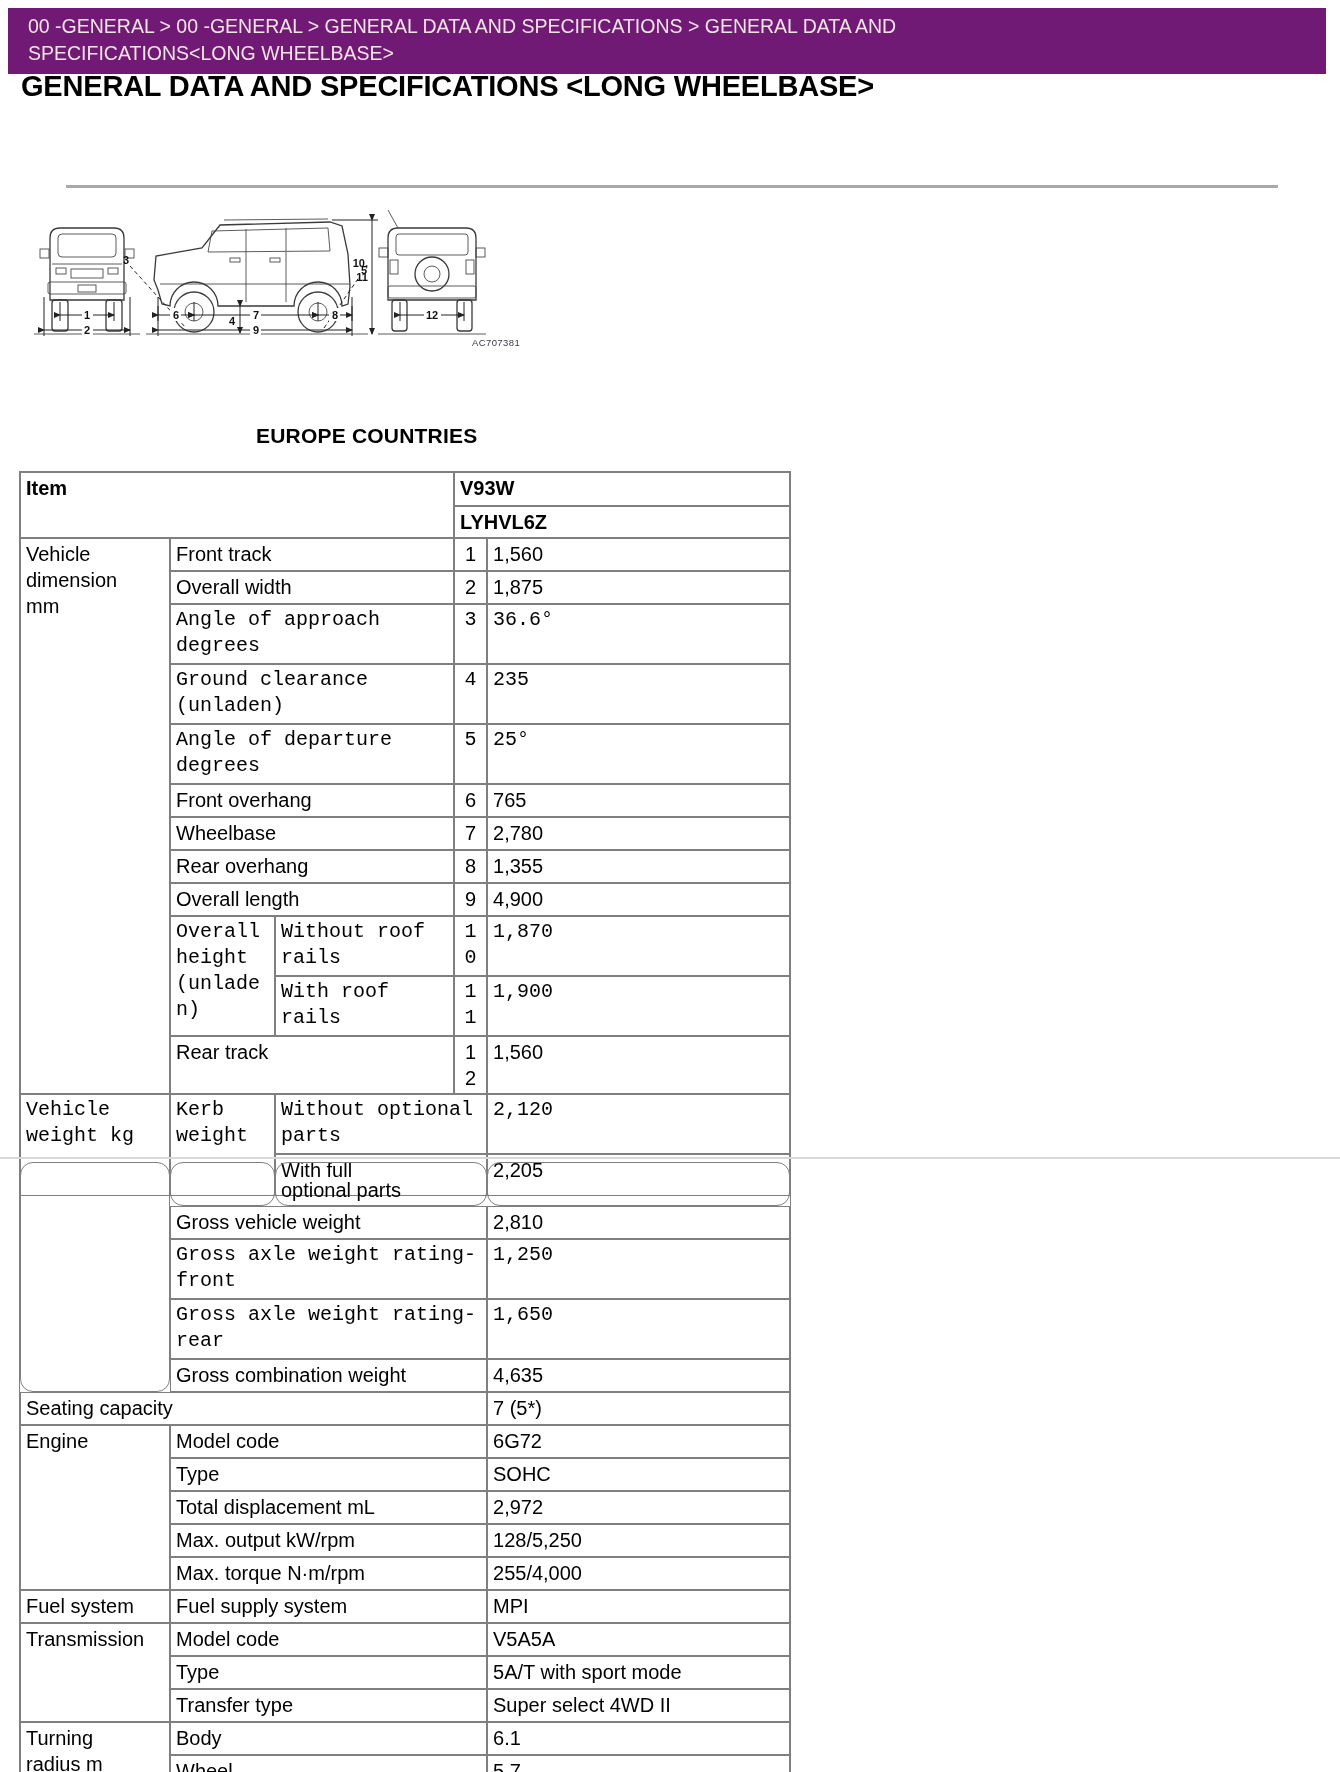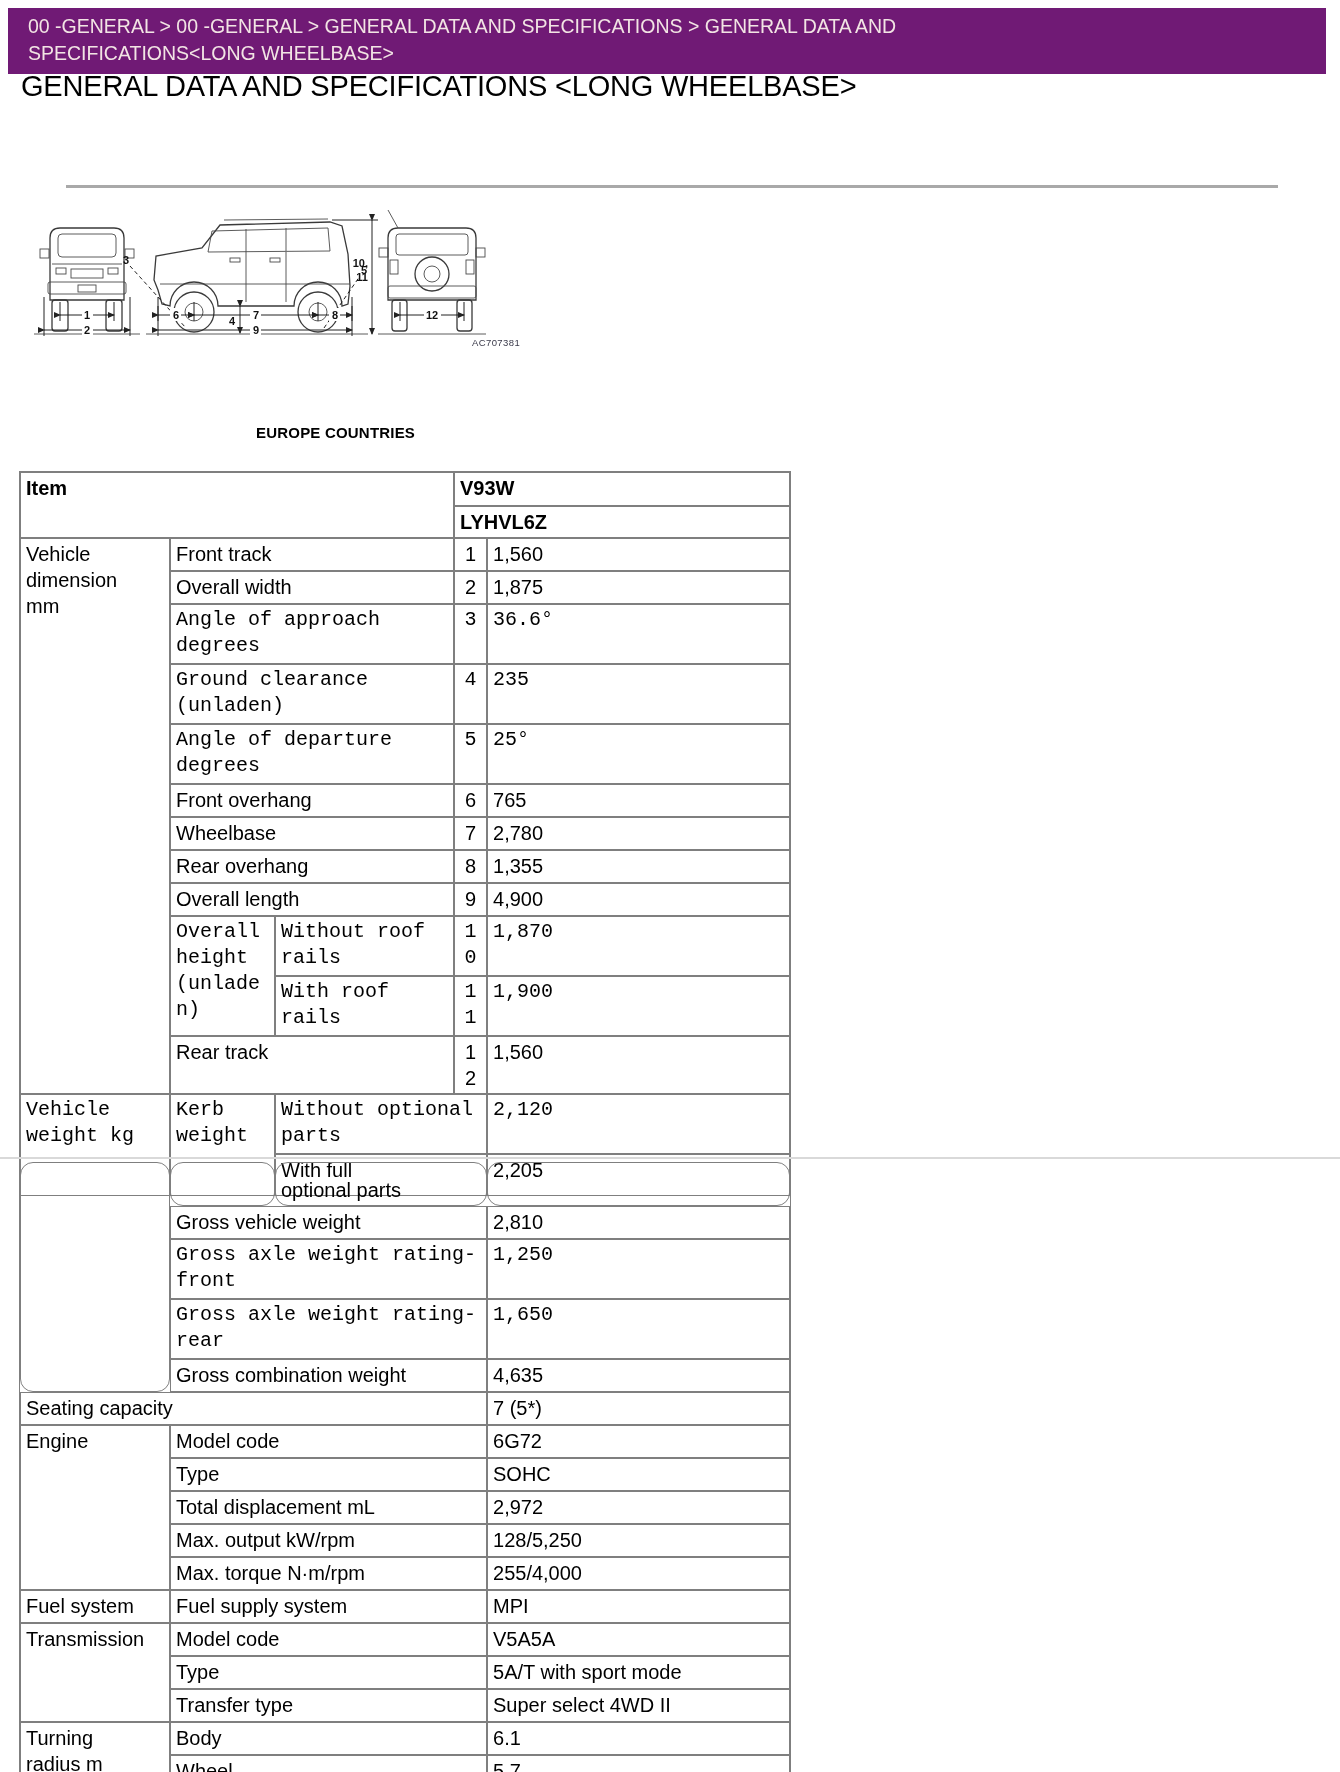--- a/index.html
+++ b/index.html
@@ -7,28 +7,28 @@
     width:1340px;height:1772px;position:relative;overflow:hidden;
     background:#ffffff;font-family:"Liberation Sans", sans-serif;color:#000;
   }
   .breadcrumb-bar{
     position:absolute;left:8px;top:8px;width:1298px;
     background:#701a75;color:#f2e4e4;
     font-size:19.5px;line-height:27px;padding:5px 0 7px 20px;
   }
   .page-title{
     position:absolute;left:21px;top:70px;
-    font-size:29px;font-weight:normal;letter-spacing:-0.2px;white-space:nowrap;
+    font-size:29px;font-weight:bold;letter-spacing:-0.2px;white-space:nowrap;
   }
   .top-divider{
     position:absolute;left:66px;top:185px;width:1212px;height:3px;background:#a9a9a9;
   }
   .figure-wrap{position:absolute;left:34px;top:194px;}
   .region-label{
-    position:absolute;left:256px;top:424px;font-size:15px;font-weight:bold;letter-spacing:0.2px;
+    position:absolute;left:256px;top:424px;font-size:21px;font-weight:bold;letter-spacing:0.2px;
   }
   table.spec{
     position:absolute;left:19px;width:770px;table-layout:fixed;
     border-collapse:separate;border-spacing:0;
   }
   table.spec td{
     border:1px solid #7f7f7f;font-size:20px;line-height:26px;
     padding:2px 5px;vertical-align:top;word-wrap:break-word;
   }
   table.tableA{top:471px;border:1px solid #7f7f7f;border-bottom:none;}

